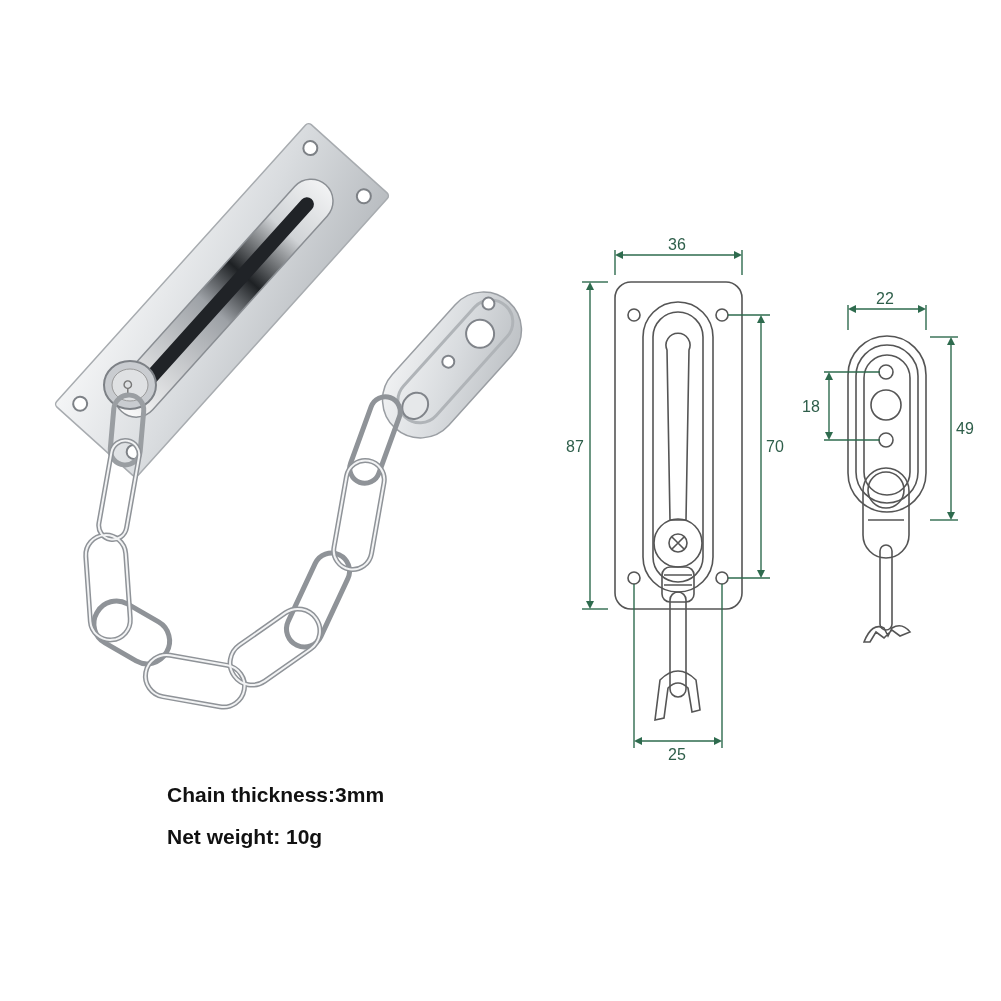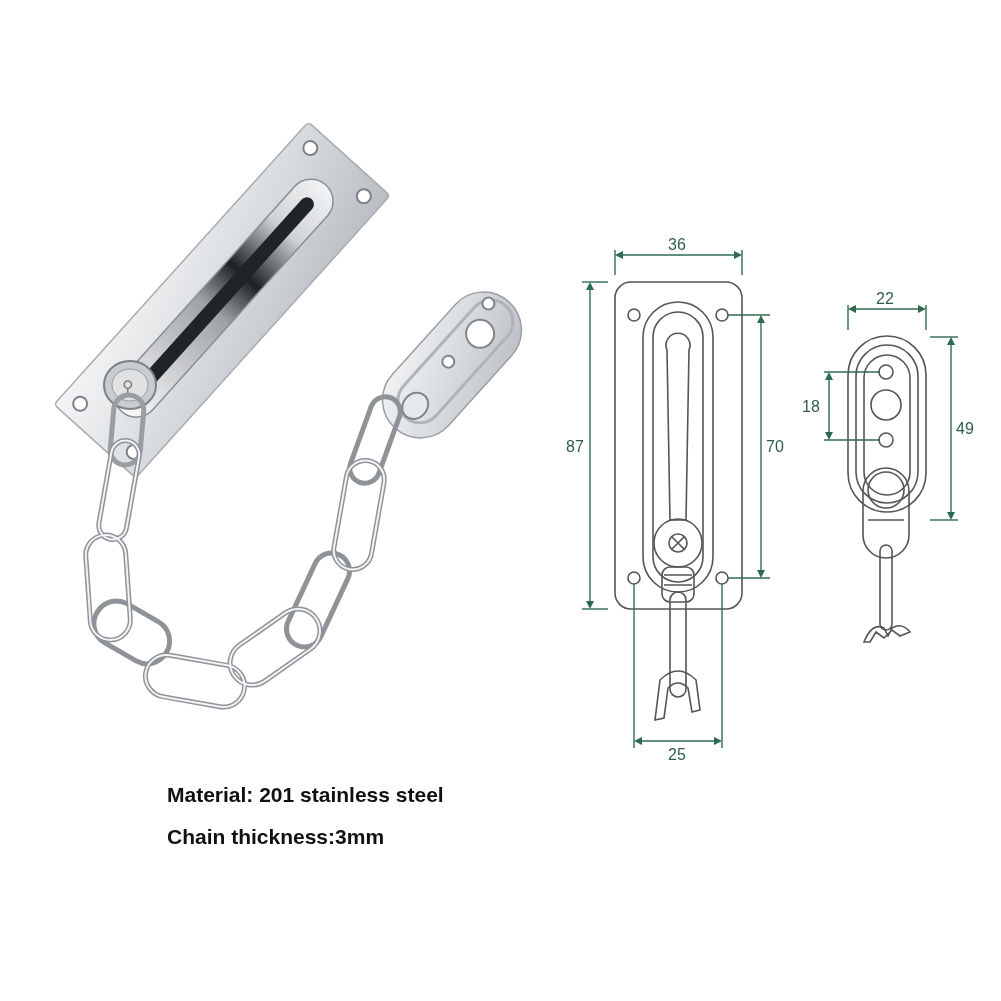--- a/index.html
+++ b/index.html
@@ -147,15 +147,15 @@
     <line x1="824" y1="440" x2="880" y2="440"></line>
     <line x1="829" y1="375" x2="829" y2="437"></line>
     <path d="M829 372 l-4 8 h8 z M829 440 l-4 -8 h8 z" stroke="none"></path>
   </g>
   <text class="dim-label" x="876" y="304">22</text>
   <text class="dim-label" x="956" y="434">49</text>
   <text class="dim-label" x="802" y="412">18</text>
 </svg>
 
 <div class="specs">
-  <div class="spec-line">Material: 201 stainless steel</div>
   <div class="spec-line">Chain thickness:3mm</div>
+  <div class="spec-line">Net weight: 10g</div>
 </div>
 
 </body></html>

